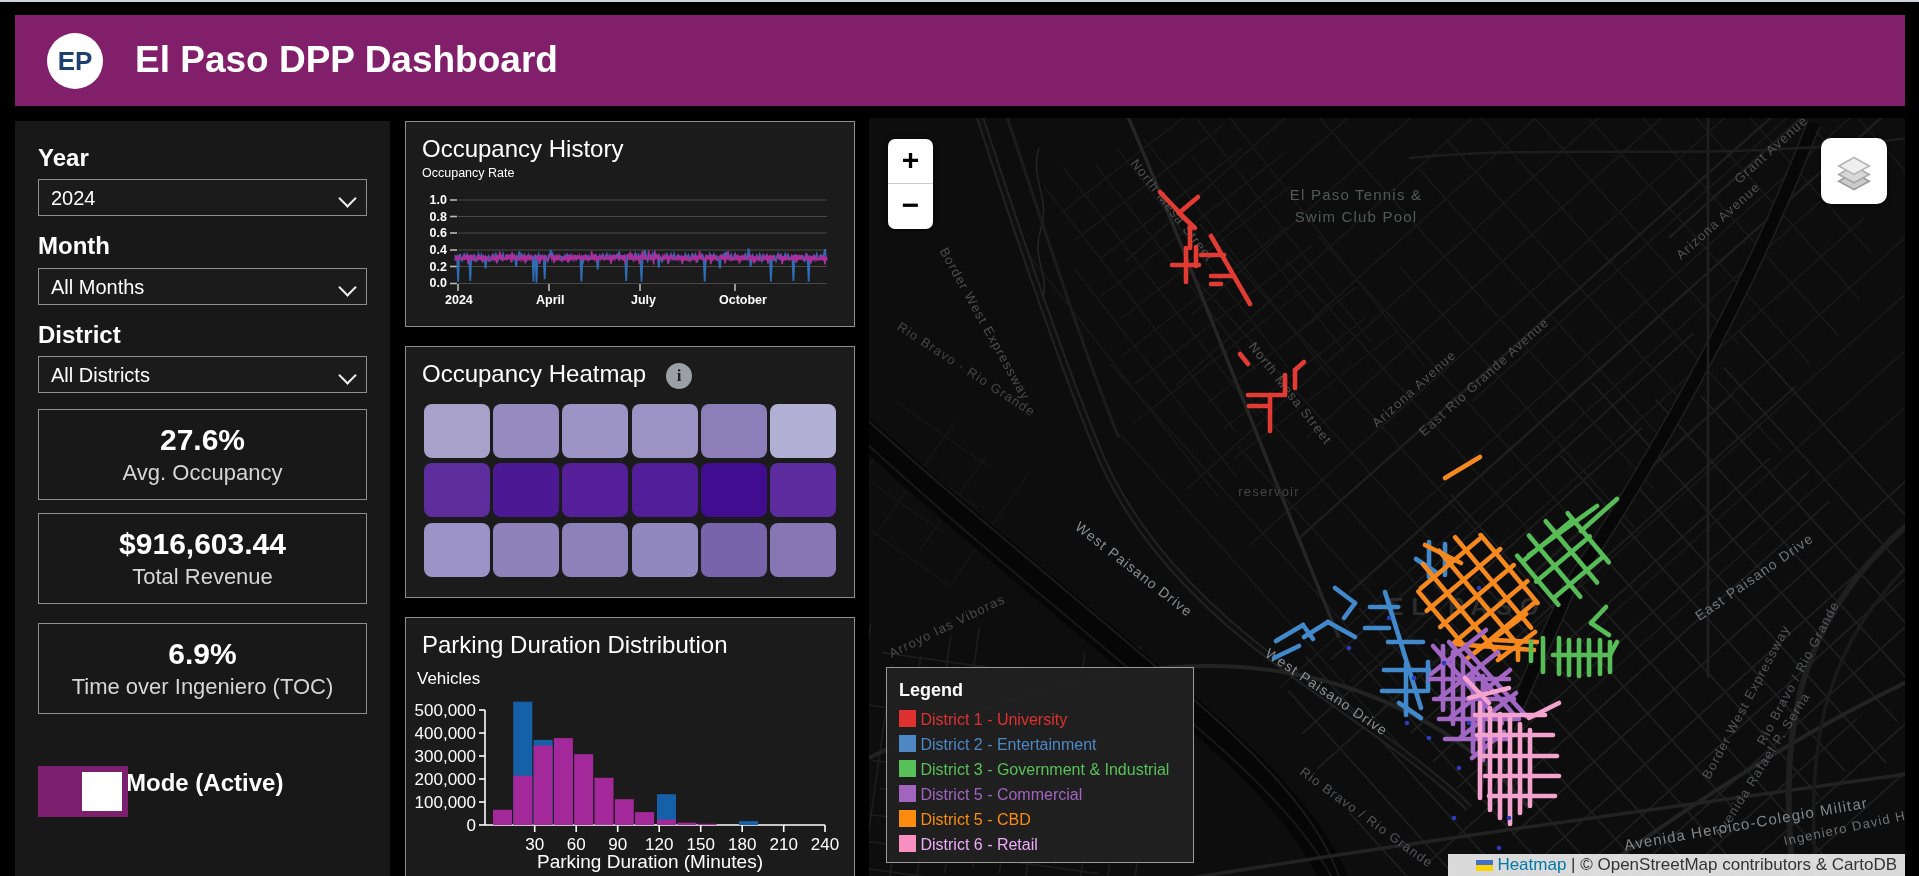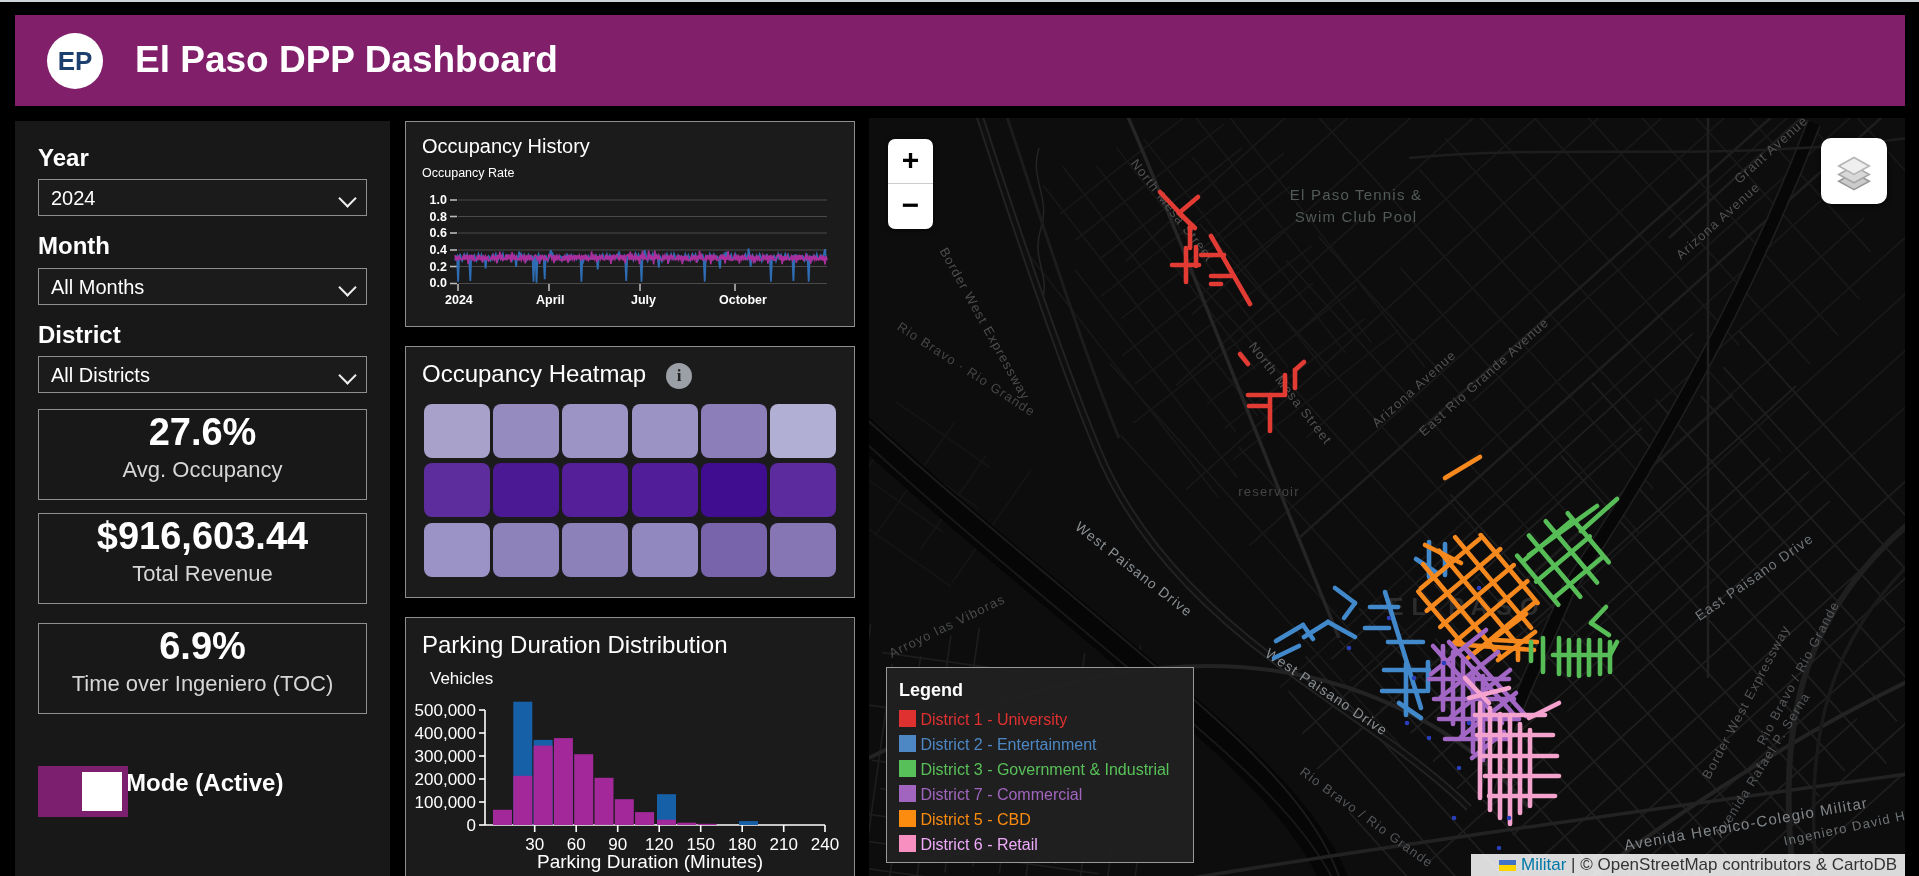--- a/index.html
+++ b/index.html
@@ -3,23 +3,23 @@
 <style>
 *{margin:0;padding:0;box-sizing:border-box}
 html,body{width:1919px;height:876px;background:#000;overflow:hidden;font-family:"Liberation Sans",sans-serif;}
 .abs{position:absolute}
 .panel{position:absolute;background:#1b1b1b;border:1px solid #8e8e8e;}
 select{appearance:none;-webkit-appearance:none;width:329px;height:37px;background:#1b1b1b;color:#fff;border:1px solid #8e8e8e;font-size:20px;font-family:"Liberation Sans",sans-serif;padding:0 12px;border-radius:0}
 .selwrap{position:absolute;width:329px}
 .selwrap:after{content:"";position:absolute;right:13px;top:13px;width:11px;height:11px;border-right:2px solid #eee;border-bottom:2px solid #eee;transform:rotate(45deg);pointer-events:none}
 .lbl{position:absolute;color:#fff;font-weight:bold;font-size:24px}
 .card{position:absolute;left:38px;width:329px;height:91px;border:1px solid #8e8e8e;text-align:center;color:#fff}
-.card .v{font-size:38px;font-weight:bold;margin-top:1px}
+.card .v{font-size:30px;font-weight:bold;margin-top:13px}
 .card .t{font-size:22px;color:#d6d6d6;margin-top:3px}
-.ptitle{position:absolute;left:17px;color:#fff;font-size:20px;font-weight:500}
+.ptitle{position:absolute;left:17px;color:#fff;font-size:24px;font-weight:500}
 </style></head>
 <body>
 <div class="abs" style="left:0;top:0;width:1919px;height:2px;background:#cfd6da"></div>
 
 <div class="abs" style="left:15px;top:15px;width:1890px;height:91px;background:#811f6b"></div>
 <div class="abs" style="left:47px;top:33px;width:56px;height:56px;border-radius:50%;background:#fff;color:#1d3f6e;font-weight:bold;font-size:26px;line-height:56px;text-align:center">EP</div>
 <div class="abs" style="left:135px;top:39px;color:#fff;font-weight:bold;font-size:37px">El Paso DPP Dashboard</div>
 
 <div class="abs" style="left:15px;top:121px;width:375px;height:755px;background:#181818"></div>
 <div class="lbl" style="left:38px;top:144px">Year</div>
@@ -108,21 +108,21 @@
 <div style="position:absolute;left:88px;top:177px;width:66px;height:54px;border-radius:8px;background:#8e82bb"></div>
 <div style="position:absolute;left:157px;top:177px;width:66px;height:54px;border-radius:8px;background:#8d81ba"></div>
 <div style="position:absolute;left:227px;top:177px;width:66px;height:54px;border-radius:8px;background:#9188bf"></div>
 <div style="position:absolute;left:296px;top:177px;width:66px;height:54px;border-radius:8px;background:#7764ab"></div>
 <div style="position:absolute;left:365px;top:177px;width:66px;height:54px;border-radius:8px;background:#8676b4"></div>
 </div>
 
 <div class="panel" style="left:405px;top:617px;width:450px;height:300px"></div>
 <div class="abs" style="left:405px;top:617px;width:450px;height:267px;overflow:hidden">
   <div style="position:absolute;left:17px;top:14px;color:#fff;font-size:24px;font-weight:500">Parking Duration Distribution</div>
-  <div style="position:absolute;left:25px;top:52px;color:#fff;font-size:17px">Vehicles</div>
+  <div style="position:absolute;left:12px;top:52px;color:#fff;font-size:17px">Vehicles</div>
   <svg width="450" height="259" viewBox="0 0 450 259" style="position:absolute;left:0;top:0">
     <g font-size="17" fill="#fff" text-anchor="end">
       <text x="71" y="99">500,000</text>
         <text x="71" y="122">400,000</text>
         <text x="71" y="145">300,000</text>
       <text x="71" y="168">200,000</text>
         <text x="71" y="191">100,000</text>
         <text x="71" y="214">0</text>
     </g>
     <g stroke="#fff" stroke-width="1.6">
@@ -472,22 +472,22 @@
     <polygon points="13,10 4,15 13,20 22,15" fill="#d8d8d8" stroke="#a8a8a8" stroke-width="1"></polygon>
     <polygon points="13,5 4,10 13,15 22,10" fill="#efefef" stroke="#b5b5b5" stroke-width="1"></polygon>
   </svg>
 </div>
 
 <div style="position:absolute;left:17px;top:549px;width:308px;height:196px;background:rgba(32,32,32,.96);border:1px solid #999;padding:12px 12px;font-size:16px;white-space:nowrap">
   <div style="color:#fff;font-weight:bold;font-size:18px;margin-bottom:9px">Legend</div>
   <div style="height:25px"><span style="display:inline-block;width:17px;height:17px;background:#e03131;vertical-align:-2px"></span> <span style="color:#e03131">District 1 - University</span></div>
   <div style="height:25px"><span style="display:inline-block;width:17px;height:17px;background:#4d88c5;vertical-align:-2px"></span> <span style="color:#4d88c5">District 2 - Entertainment</span></div>
   <div style="height:25px"><span style="display:inline-block;width:17px;height:17px;background:#58c058;vertical-align:-2px"></span> <span style="color:#58c058">District 3 - Government &amp; Industrial</span></div>
-  <div style="height:25px"><span style="display:inline-block;width:17px;height:17px;background:#a165c0;vertical-align:-2px"></span> <span style="color:#a165c0">District 7 - Commercial</span></div>
+  <div style="height:25px"><span style="display:inline-block;width:17px;height:17px;background:#a165c0;vertical-align:-2px"></span> <span style="color:#a165c0">District 5 - Commercial</span></div>
   <div style="height:25px"><span style="display:inline-block;width:17px;height:17px;background:#fb8c10;vertical-align:-2px"></span> <span style="color:#fb8c10">District 5 - CBD</span></div>
   <div style="height:25px"><span style="display:inline-block;width:17px;height:17px;background:#f78fc1;vertical-align:-2px"></span> <span style="color:#f0abfc">District 6 - Retail</span></div>
 </div>
 
 <div style="position:absolute;right:0;bottom:0;height:22px;background:rgba(255,255,255,.85);font-size:17px;line-height:22px;padding:0 8px 0 28px;color:#333">
   <span style="display:inline-block;width:17px;height:11px;vertical-align:-1px;background:linear-gradient(#3f72c8 50%,#ffd500 50%)"></span>
-  <span style="color:#0078A8">Militar</span> | © OpenStreetMap contributors &amp; CartoDB
+  <span style="color:#0078A8">Heatmap</span> | © OpenStreetMap contributors &amp; CartoDB
 </div>
 </div>
 
 </body></html>

